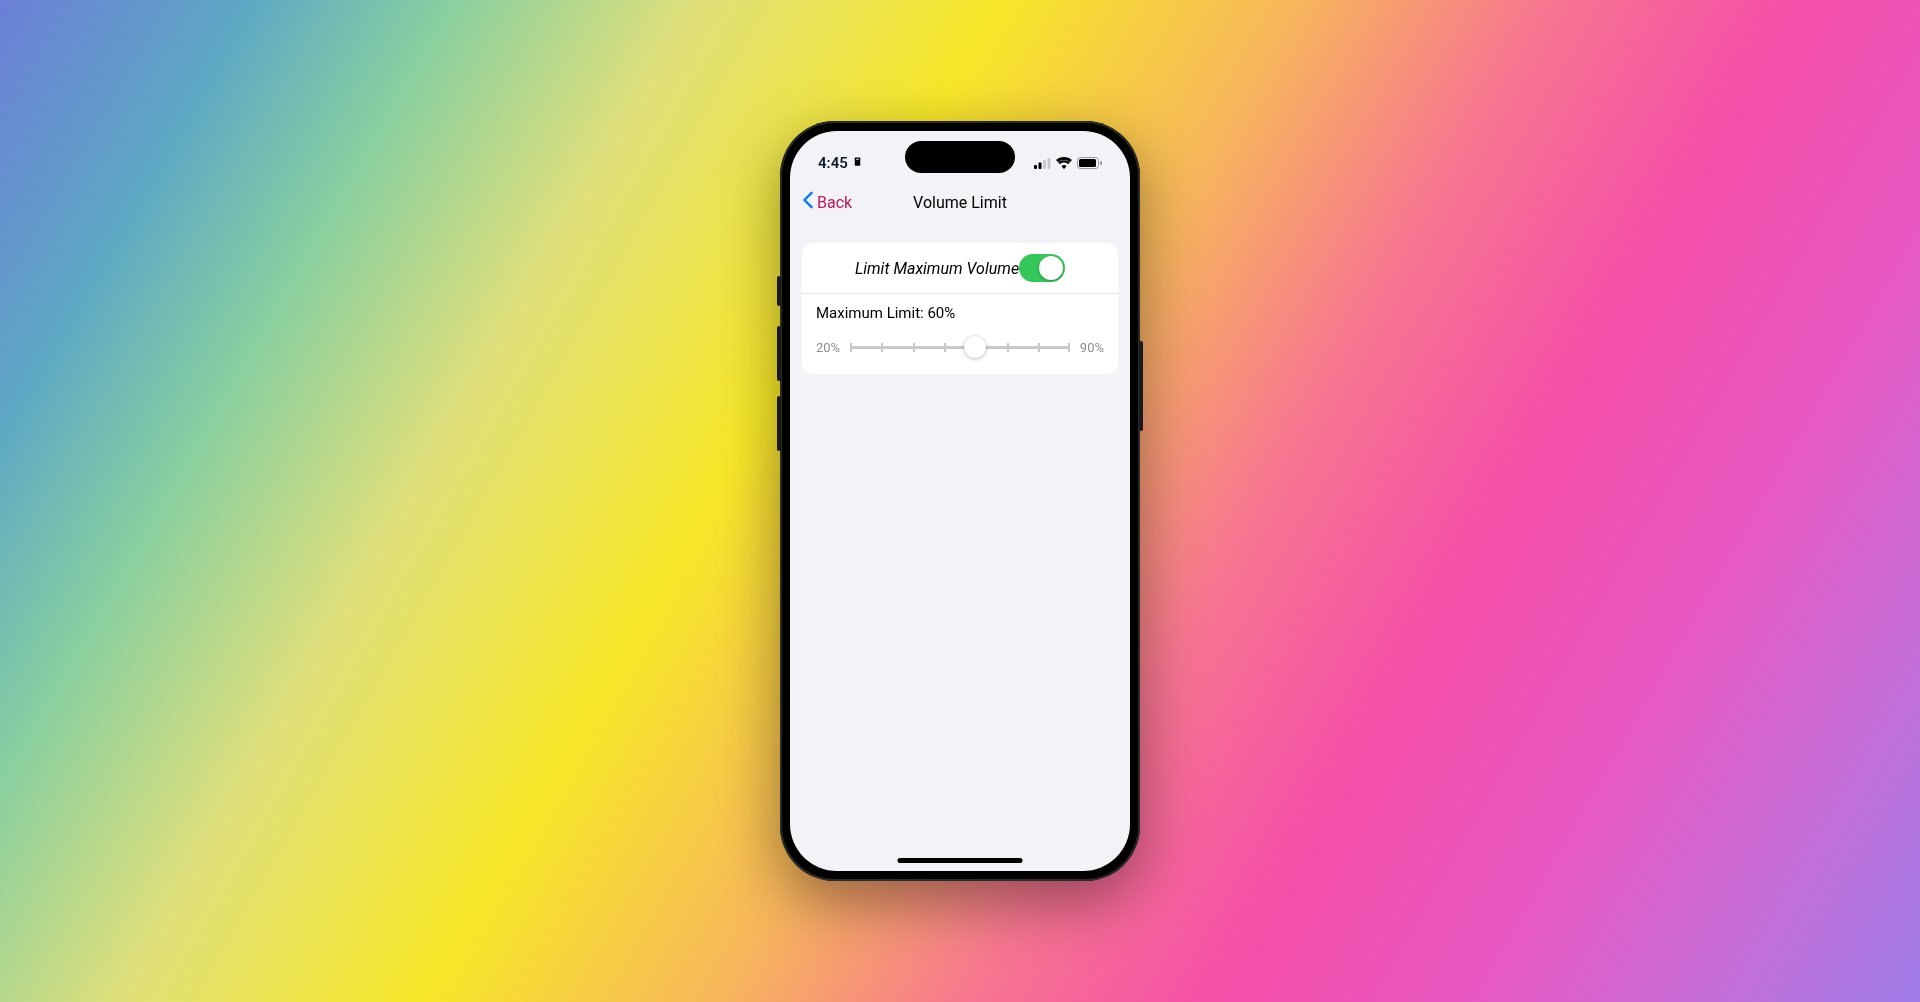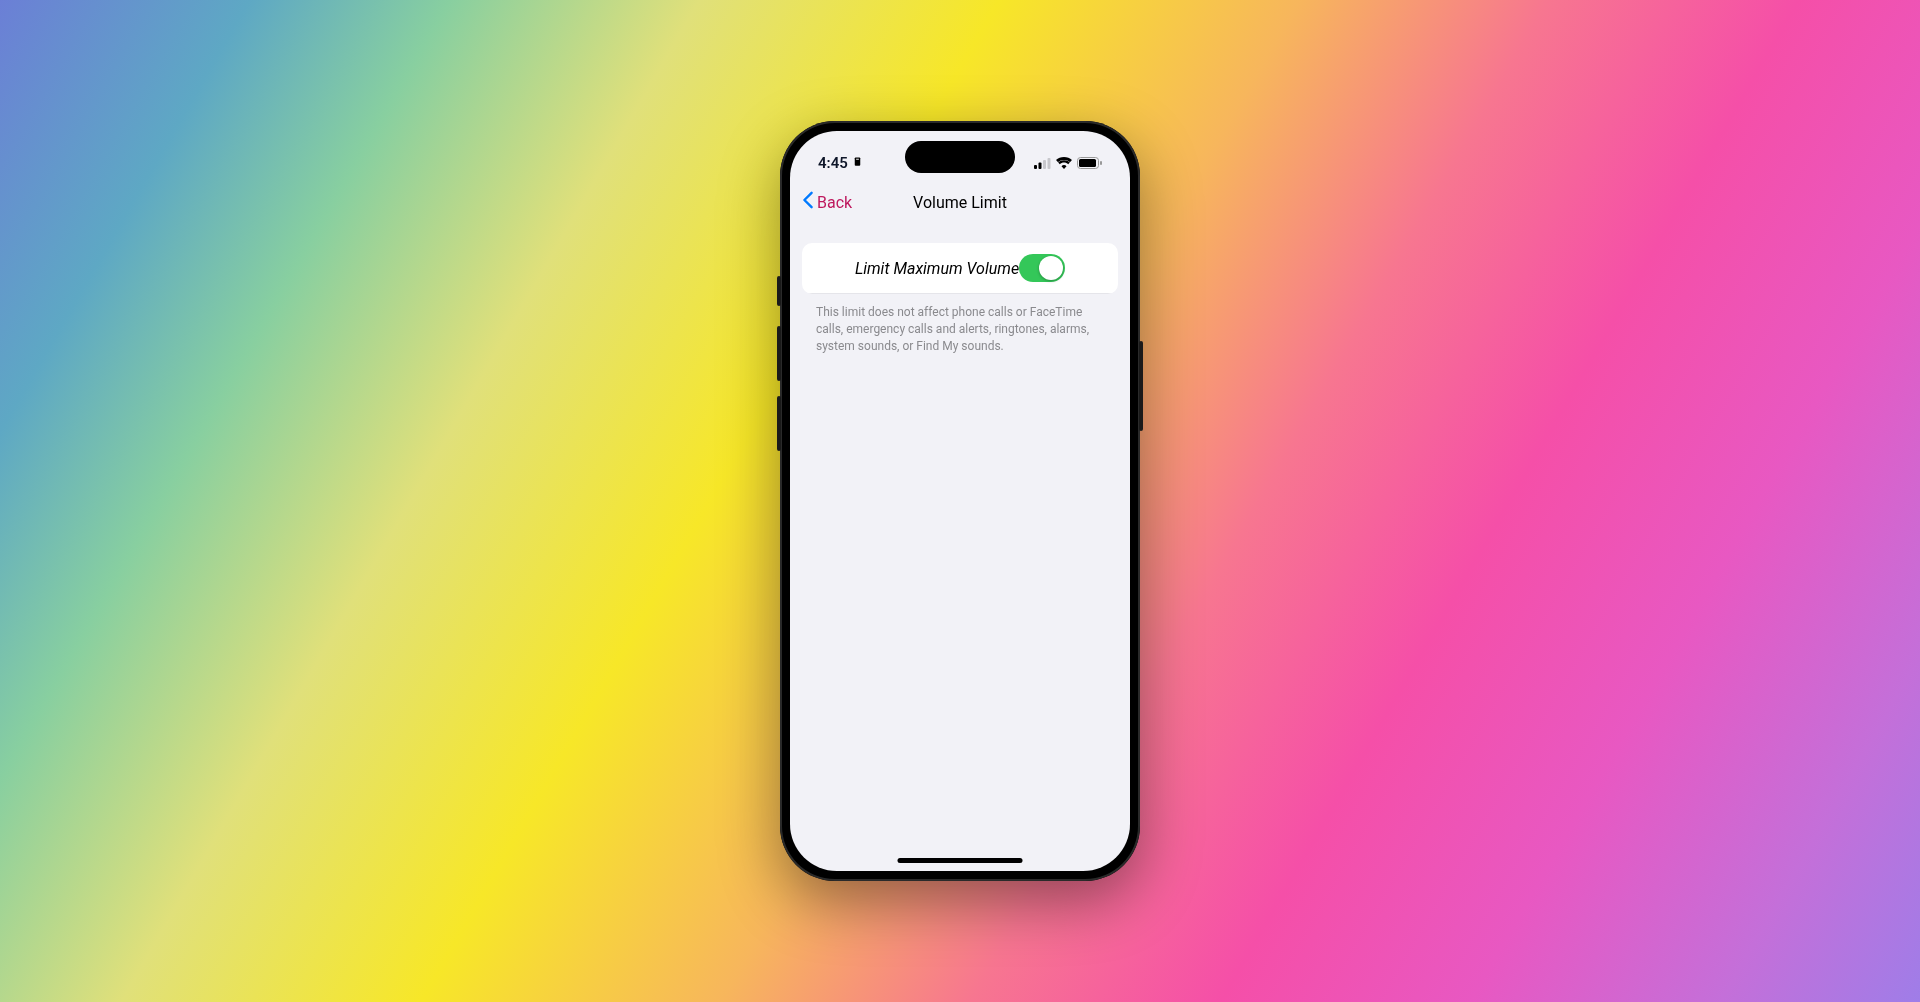--- a/index.html
+++ b/index.html
@@ -286,22 +286,41 @@
     </div>
 
     <div class="content">
       <div class="card">
         <div class="row divider">
           <span>Limit Maximum Volume</span>
           <div class="toggle">
             <div class="toggle-knob"></div>
           </div>
         </div>
+        <div class="slider-row">
+          <span class="max-label">Maximum Limit: 60%</span>
+          <div class="slider-container">
+            <span class="slider-end-label">20%</span>
+            <div class="slider-track-wrap">
+              <div class="slider-track">
+                <div class="slider-tick" style="left:0%"></div>
+                <div class="slider-tick" style="left:14.2%"></div>
+                <div class="slider-tick" style="left:28.5%"></div>
+                <div class="slider-tick" style="left:42.8%"></div>
+                <div class="slider-tick" style="left:57.1%"></div>
+                <div class="slider-tick" style="left:71.4%"></div>
+                <div class="slider-tick" style="left:85.7%"></div>
+                <div class="slider-tick" style="left:calc(100% - 2px)"></div>
+              </div>
+              <div class="slider-thumb" id="slider-thumb" style="left: 57%;"></div>
+            </div>
+            <span class="slider-end-label">90%</span>
+          </div>
+        </div>
       </div>
 
       <div class="footer-text">
-        <p>This limit does not affect phone calls or FaceTime calls, emergency calls and alerts, ringtones, alarms, system sounds, or Find My sounds.</p>
       </div>
     </div>
 
     <div class="home-indicator"></div>
   </div>
 </div>
 
 </body></html>

